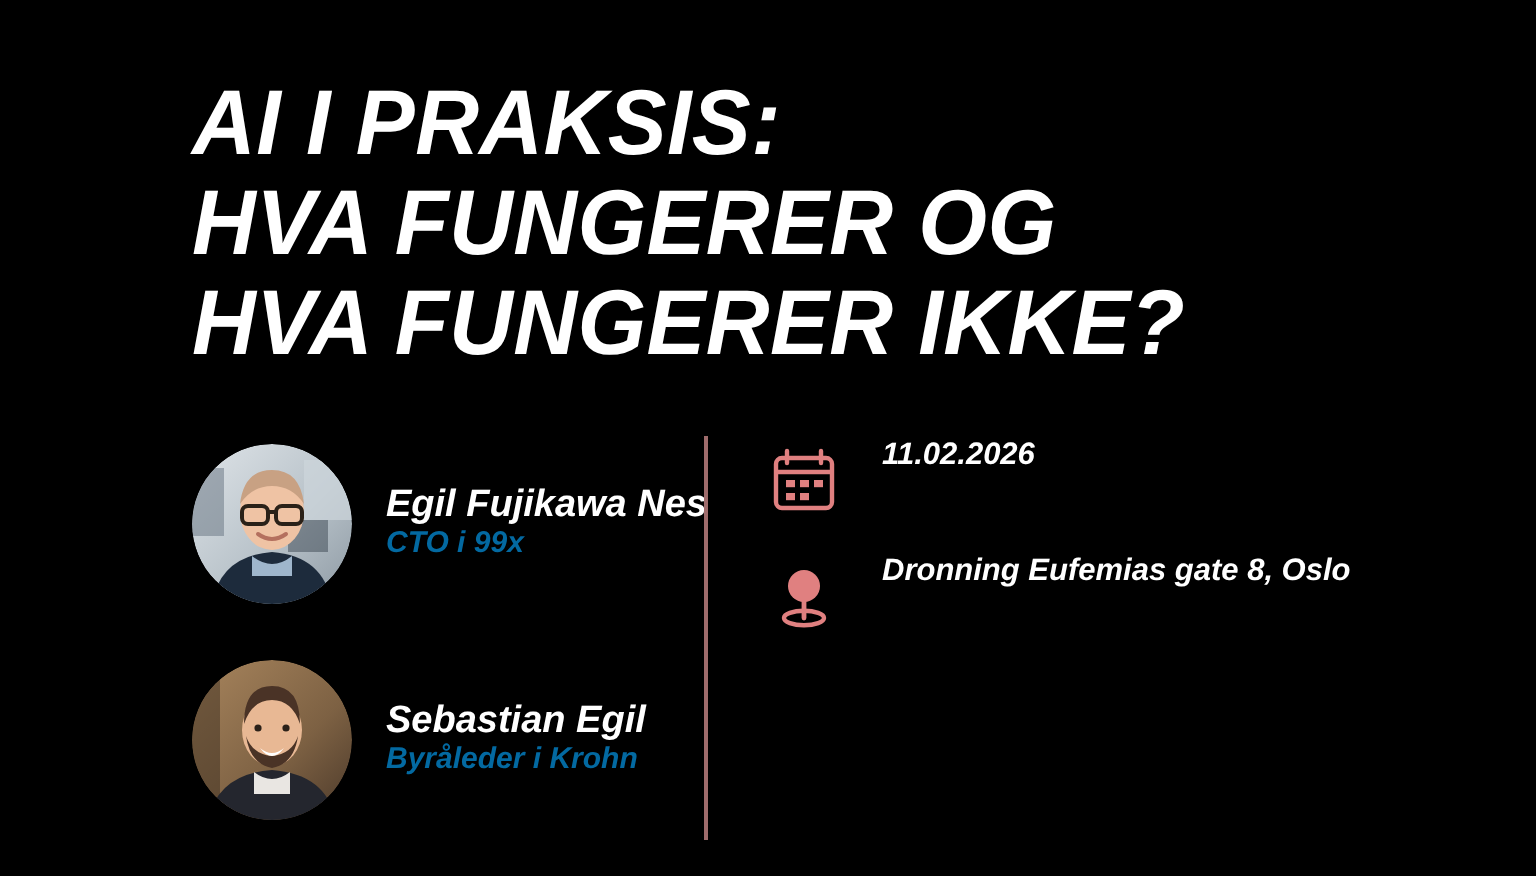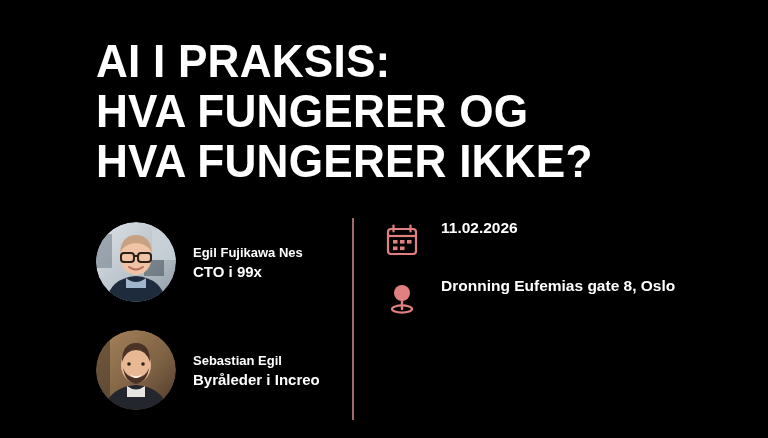--- a/index.html
+++ b/index.html
@@ -11,20 +11,21 @@
     width: 768px;
     height: 438px;
     overflow: hidden;
     font-family: "Liberation Sans", sans-serif;
   }
   #poster {
     position: relative;
     width: 768px;
     height: 388px;
     background: #000000;
+    font-style: italic;
   }
 
   
   #title-block {
     position: absolute;
     left: 96px;
     top: 36px;
     width: 620px;
   }
   .title-line {
@@ -69,26 +70,26 @@
     flex: 0 0 80px;
     position: relative;
   }
   .avatar svg { display: block; }
   .speaker-text {
     margin-left: 17px;
     line-height: 19px;
   }
   .speaker-name {
     color: #ffffff;
-    font-size: 13px;
+    font-size: 19px;
     font-weight: bold;
     white-space: nowrap;
   }
   .speaker-role {
-    color: #ffffff;
+    color: #0369a1;
     font-size: 15px;
     font-weight: bold;
     white-space: nowrap;
   }
 
   
   #divider {
     position: absolute;
     left: 352px;
     top: 8px;
@@ -197,21 +198,21 @@
               <path d="M26 32 q0 -19 14 -19 q14 0 14 19 q-4 -12 -14 -12 q-10 0 -14 12 z" fill="#4a3326"></path>
               <path d="M27 38 q2 14 13 16 q11 -2 13 -16 q-3 9 -13 10 q-10 -1 -13 -10 z" fill="#4a3326"></path>
               <circle cx="33" cy="34" r="1.8" fill="#2b2119"></circle>
               <circle cx="47" cy="34" r="1.8" fill="#2b2119"></circle>
               <path d="M34 44 q6 5 12 0 q-6 8 -12 0 z" fill="#ffffff"></path>
             </g>
           </svg>
         </div>
         <div class="speaker-text">
           <div class="speaker-name">Sebastian Egil</div>
-          <div class="speaker-role">Byråleder i Increo</div>
+          <div class="speaker-role">Byråleder i Krohn</div>
         </div>
       </div>
 
     </div>
 
     <div id="divider"></div>
 
     <div id="details">
 
       <div class="detail-row">

